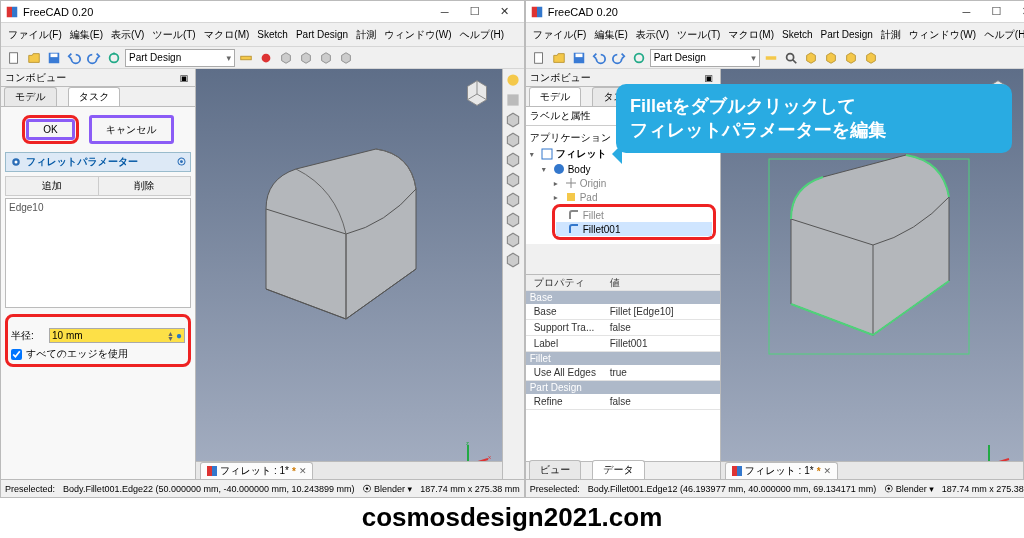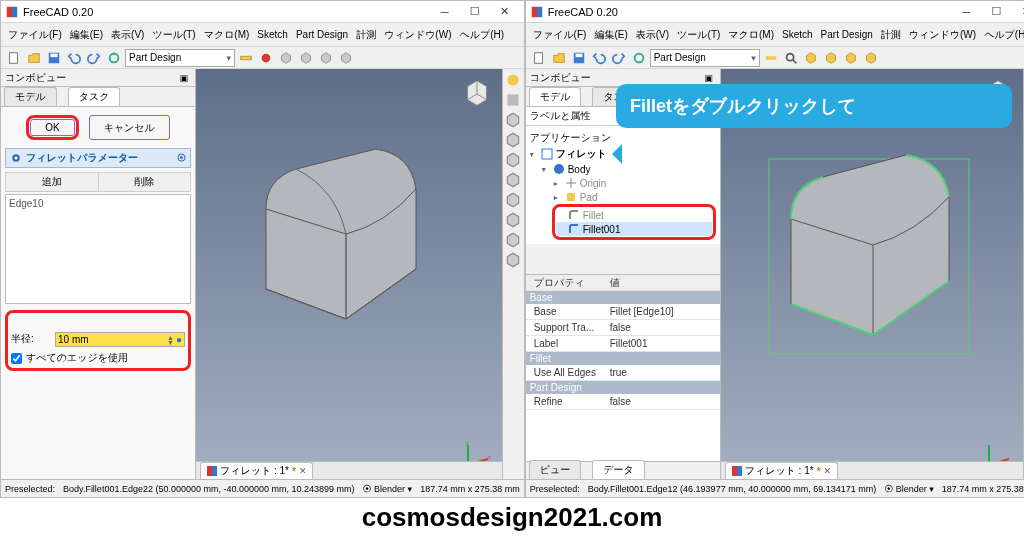--- a/index.html
+++ b/index.html
@@ -20,30 +20,30 @@
   .wsel::after{content:"▾";position:absolute;right:3px;font-size:9px;color:#666;}
   .body{flex:1;display:flex;min-height:0;}
   .leftpanel{width:195px;display:flex;flex-direction:column;background:#f0f0f0;border-right:1px solid #bbb;}
   .panelhead{height:18px;display:flex;align-items:center;justify-content:space-between;padding:0 4px;font-size:10px;border-bottom:1px solid #bbb;}
   .panelhead .x{width:14px;height:14px;display:flex;align-items:center;justify-content:center;font-size:9px;}
   .tabs{height:20px;display:flex;align-items:flex-end;border-bottom:1px solid #bbb;background:#f0f0f0;padding-left:3px;}
   .tab{padding:2px 10px;font-size:10px;border:1px solid #bbb;border-bottom:none;background:#e8e8e8;margin-right:11px;border-radius:3px 3px 0 0;}
   .tab.active{background:#fff;}
   .taskbody{flex:1;background:#f8f8f8;padding:4px;overflow:auto;}
   .okrow{display:flex;justify-content:center;gap:10px;margin:4px 0 8px;}
-  .btn{padding:2px 14px;font-size:10px;border:1px solid #8b5cf6;background:#f6f6f6;border-radius:3px;}
+  .btn{padding:2px 14px;font-size:10px;border:3px solid #8b5cf6;background:#f6f6f6;border-radius:3px;}
   .rbox{border:3px solid #e22;border-radius:8px;padding:1px;}
   .paramhead{display:flex;align-items:center;gap:4px;background:#dde9f6;border:1px solid #9bc;padding:2px 4px;font-size:10px;color:#0358a5;font-weight:bold;}
   .paramhead .gear{width:12px;height:12px;}
   .paramhead .toggle{margin-left:auto;font-size:9px;color:#2a6db7;}
   .subbtns{display:flex;margin-top:4px;border:1px solid #ccc;}
   .subbtns .btn2{flex:1;text-align:center;font-size:10px;padding:2px 0;background:#f0f0f0;border-right:1px solid #ccc;}
   .subbtns .btn2:last-child{border-right:none;}
   .listbox{height:110px;background:#fff;border:1px solid #bbb;margin-top:2px;padding:3px;font-size:10px;color:#555;}
-  .radrow{display:flex;gap:12px;margin-top:16px;}
+  .radrow{display:flex;align-items:center;gap:6px;margin-top:8px;}
   .radrow label{font-size:10px;width:32px;}
   .spin{flex:1;display:flex;align-items:center;border:1px solid #aaa;background:#fde047;padding:1px 2px;font-size:10px;}
   .spin .val{flex:1;}
   .spin .arrows{display:flex;flex-direction:column;font-size:7px;line-height:5px;color:#666;}
   .chkrow{display:flex;align-items:center;gap:4px;margin-top:4px;font-size:10px;}
   .chkrow input{width:11px;height:11px;}
   .viewport{flex:1;background:linear-gradient(#5e6e88,#a5afc2);position:relative;}
   .righticons{width:22px;background:#f0f0f0;border-left:1px solid #bbb;display:flex;flex-direction:column;align-items:center;gap:2px;padding:2px 0;}
   .righticons .ic{width:18px;height:18px;display:flex;align-items:center;justify-content:center;}
   .navcube{position:absolute;top:6px;right:6px;width:38px;height:38px;}
@@ -558,15 +558,16 @@
     <span class="seg" style="flex:1">Body.Fillet001.Edge12 (46.193977 mm, 40.000000 mm, 69.134171 mm)</span>
     <span class="seg">⦿ <span>Blender</span> ▾</span>
     <span class="seg">187.74 mm x 275.38 mm</span>
   </div>
 </div>
 
 </div>
 
 <div class="callout">
   <div>Filletをダブルクリックして</div>
+  <div>フィレットパラメーターを編集</div>
 </div>
 
 <div class="watermark">cosmosdesign2021.com</div>
 
 </body></html>

